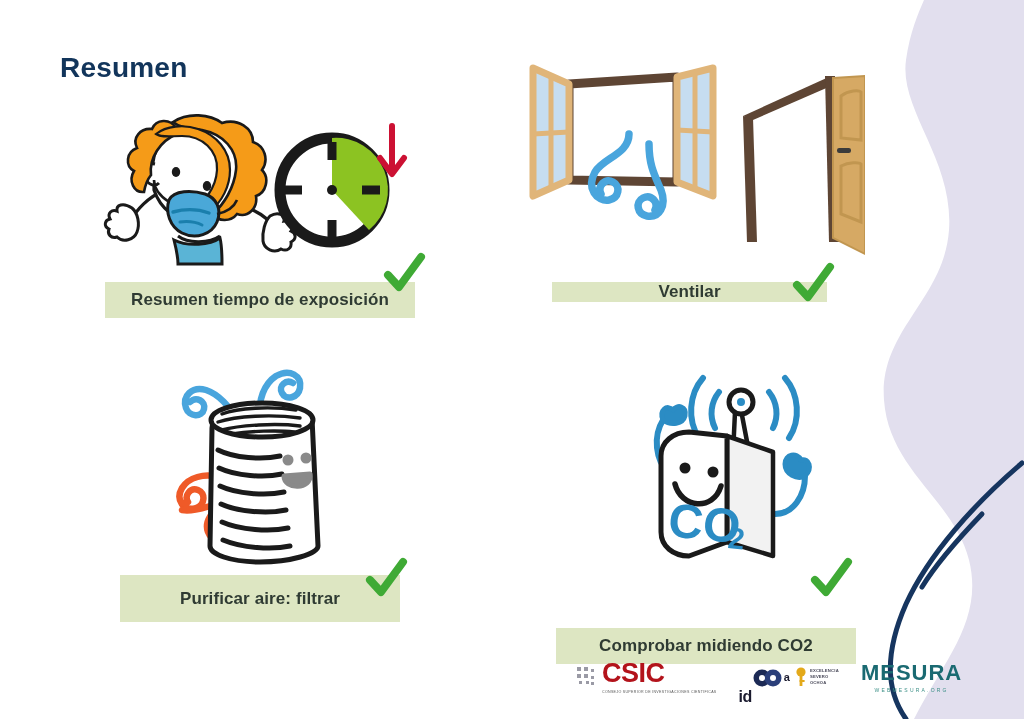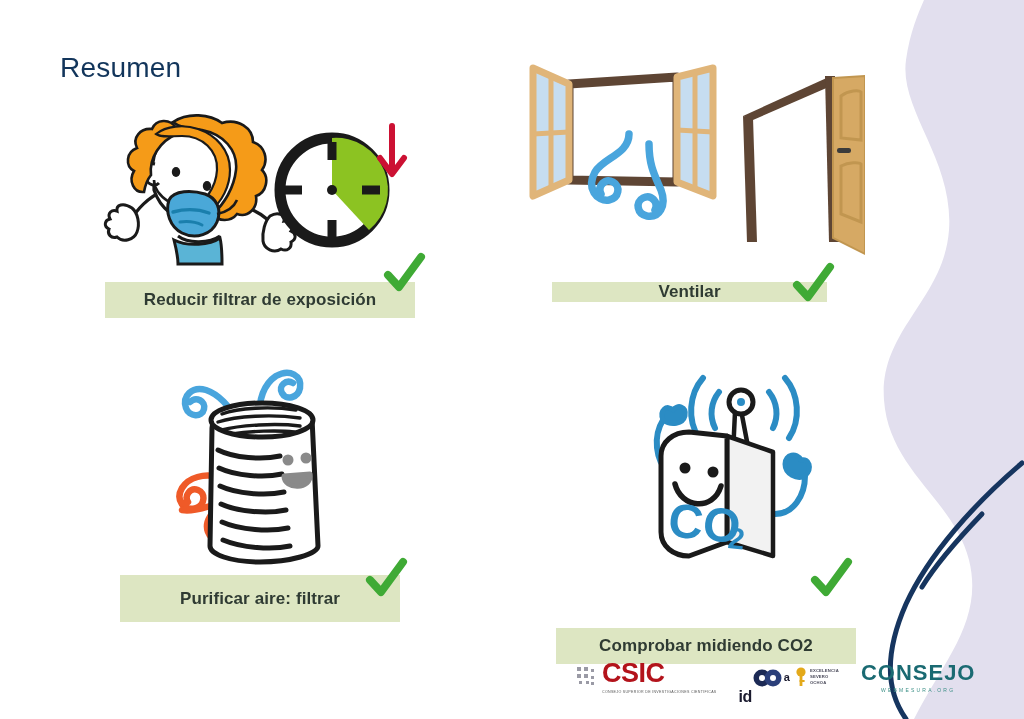--- a/index.html
+++ b/index.html
@@ -17,21 +17,21 @@
     background:#ffffff;
   }
   .deco{position:absolute;pointer-events:none;}
   #blob{right:0;top:0;width:230px;height:719px;}
   #curves{right:0;bottom:0;width:180px;height:260px;}
 
   #title{
     position:absolute;
     left:60px;top:52px;
     font-size:28px;
-    font-weight:normal;
+    font-weight:bold;
     color:#12355b;
     letter-spacing:0.2px;
   }
   .art{position:absolute;}
 
   .labelbar{
     position:absolute;
     background:#dde6c2;
     display:flex;
     align-items:center;
@@ -150,21 +150,21 @@
       <line x1="292" y1="78" x2="310" y2="78" stroke="#1a1a1a" stroke-width="9"></line>
       <circle cx="262" cy="78" r="5" fill="#1a1a1a"></circle>
     </g>
 
     <g>
       <line x1="322" y1="14" x2="322" y2="55" stroke="#cc1133" stroke-width="6" stroke-linecap="round"></line>
       <path d="M310 46 L322 62 L334 46" fill="none" stroke="#cc1133" stroke-width="6" stroke-linecap="round" stroke-linejoin="round"></path>
     </g>
   </svg>
 
-  <div id="p1-label" class="labelbar">Reducir filtrar de exposición</div>
+  <div id="p1-label" class="labelbar">Resumen tiempo de exposición</div>
   <svg id="p1-check" class="check" viewBox="0 0 46 46">
     <path d="M7 24 L18 36 L40 6" fill="none" stroke="#3faa35" stroke-width="8" stroke-linecap="round" stroke-linejoin="round"></path>
   </svg>
 
   <svg id="p2-art" class="art" viewBox="0 0 340 225">
     <g>
 
       <path d="M44 22 L152 15 L152 120 L44 118 Z" fill="#ffffff" stroke="#5e4534" stroke-width="9" stroke-linejoin="round"></path>
 
       <path d="M8 6 L44 22 L44 118 L8 134 Z" fill="#c6ddf0" stroke="#e0b579" stroke-width="7" stroke-linejoin="round"></path>
@@ -329,19 +329,19 @@
       <div style="margin-left:3px;">
         <div class="so-text">EXCELENCIA</div>
         <div class="so-text">SEVERO</div>
         <div class="so-text">OCHOA</div>
       </div>
     </div>
 
     <div class="vsep"></div>
 
     <div class="logo" style="flex-direction:column;align-items:center;">
-      <div class="mesura-word">CONSEJO</div>
+      <div class="mesura-word">MESURA</div>
       <div class="mesura-sub">WEBMESURA.ORG</div>
     </div>
 
   </div>
 
 </div>
 
 </body></html>

